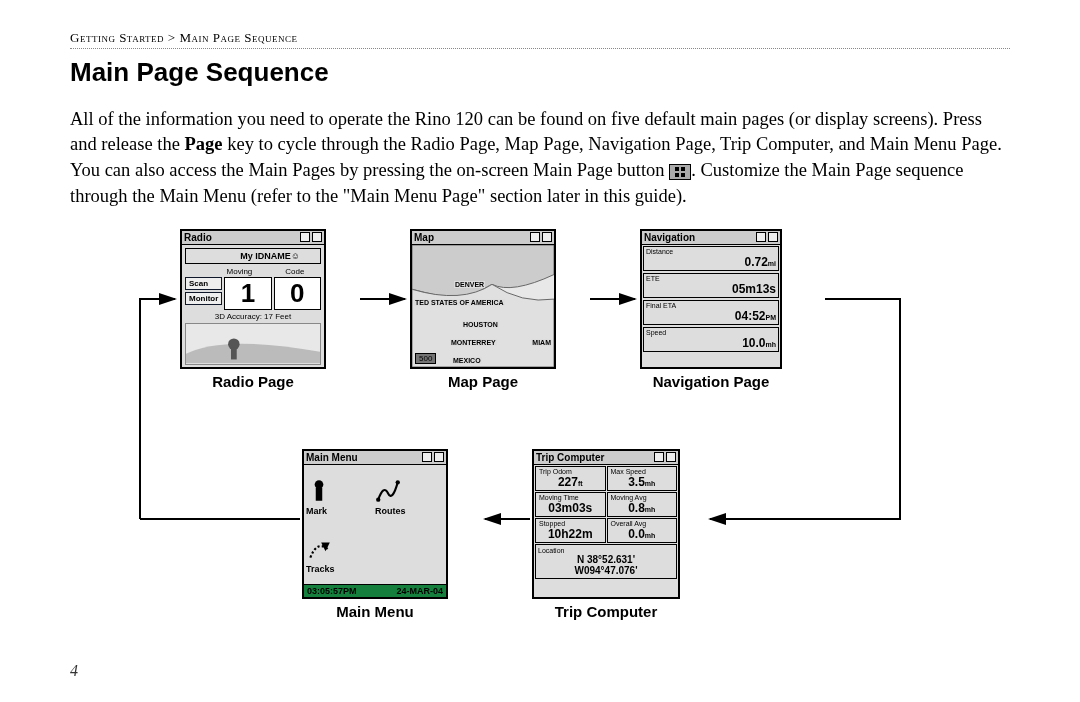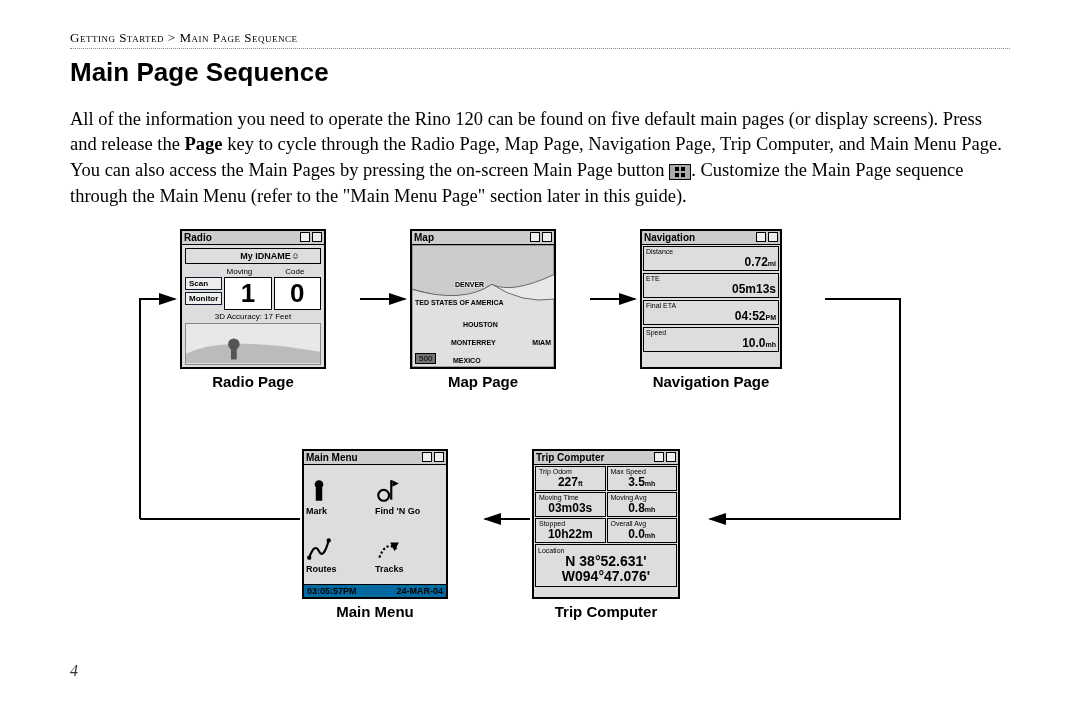--- a/index.html
+++ b/index.html
@@ -111,32 +111,32 @@
   .nav-right { flex:1; display:flex; flex-direction:column; }
   .nav-cell { border:1px solid #000; margin:1px; padding:1px 2px; }
   .nav-cell .lbl { font-size:7px; }
   .nav-cell .val { font-weight:bold; font-size:12px; text-align:right; }
   .nav-cell .unit { font-size:7px; }
 
   
   .mm-body { flex:1; display:grid; grid-template-columns:1fr 1fr; grid-template-rows:1fr 1fr; padding:4px 2px 0 2px; }
   .mm-item { display:flex; flex-direction:column; align-items:flex-start; justify-content:center; font-size:9px; font-weight:bold; gap:2px; }
   .mm-item svg { width:26px; height:26px; }
-  .mm-status { display:flex; justify-content:space-between; border-top:1px solid #000; padding:1px 3px; font-size:9px; font-weight:bold; background:#0369a1; }
+  .mm-status { display:flex; justify-content:space-between; border-top:1px solid #000; padding:1px 3px; font-size:9px; font-weight:bold; background:#15803d; }
 
   
   .tc-body { flex:1; display:flex; flex-direction:column; padding:1px; gap:1px; }
   .tc-row { display:flex; gap:1px; }
   .tc-cell { flex:1; border:1px solid #000; padding:1px 3px; }
   .tc-cell .lbl { font-size:7px; }
   .tc-cell .val { font-weight:bold; font-size:12px; text-align:center;}
   .tc-cell .unit { font-size:7px; }
   .tc-loc { border:1px solid #000; padding:2px; }
   .tc-loc .lbl { font-size:7px; }
-  .tc-loc .val { font-size:14px; font-weight:bold; text-align:center; line-height:1.1; }
+  .tc-loc .val { font-size:10px; font-weight:bold; text-align:center; line-height:1.1; }
 
   .arrow-svg { position:absolute; overflow:visible; }
 
   .footer {
     position: absolute;
     bottom: 22px;
     left: 70px;
     right: 70px;
     display:flex;
     justify-content:space-between;
@@ -292,28 +292,20 @@
             <span class="tbox"></span>
           </span>
         </div>
       <div class="mm-body">
         <div class="mm-item">
             <svg viewBox="0 0 24 24">
               <circle cx="12" cy="6" r="4" fill="#000"></circle>
               <rect x="9" y="9" width="6" height="12" fill="#000"></rect>
             </svg>
             <span>Mark</span>
-          </div>
-        <div class="mm-item">
-            <svg viewBox="0 0 24 24">
-              <rect x="14" y="2" width="2" height="18" fill="#000"></rect>
-              <path d="M16 2 L22 5 L16 8 Z" fill="#000"></path>
-              <circle cx="8" cy="16" r="5" fill="none" stroke="#000" stroke-width="2"></circle>
-            </svg>
-            <span>Find 'N Go</span>
           </div>
         <div class="mm-item">
             <svg viewBox="0 0 24 24">
               <path d="M3 20 Q 8 6 12 14 Q 16 22 21 4" fill="none" stroke="#000" stroke-width="2"></path>
               <circle cx="3" cy="20" r="2" fill="#000"></circle>
               <circle cx="21" cy="4" r="2" fill="#000"></circle>
             </svg>
             <span>Routes</span>
           </div>
         <div class="mm-item">

